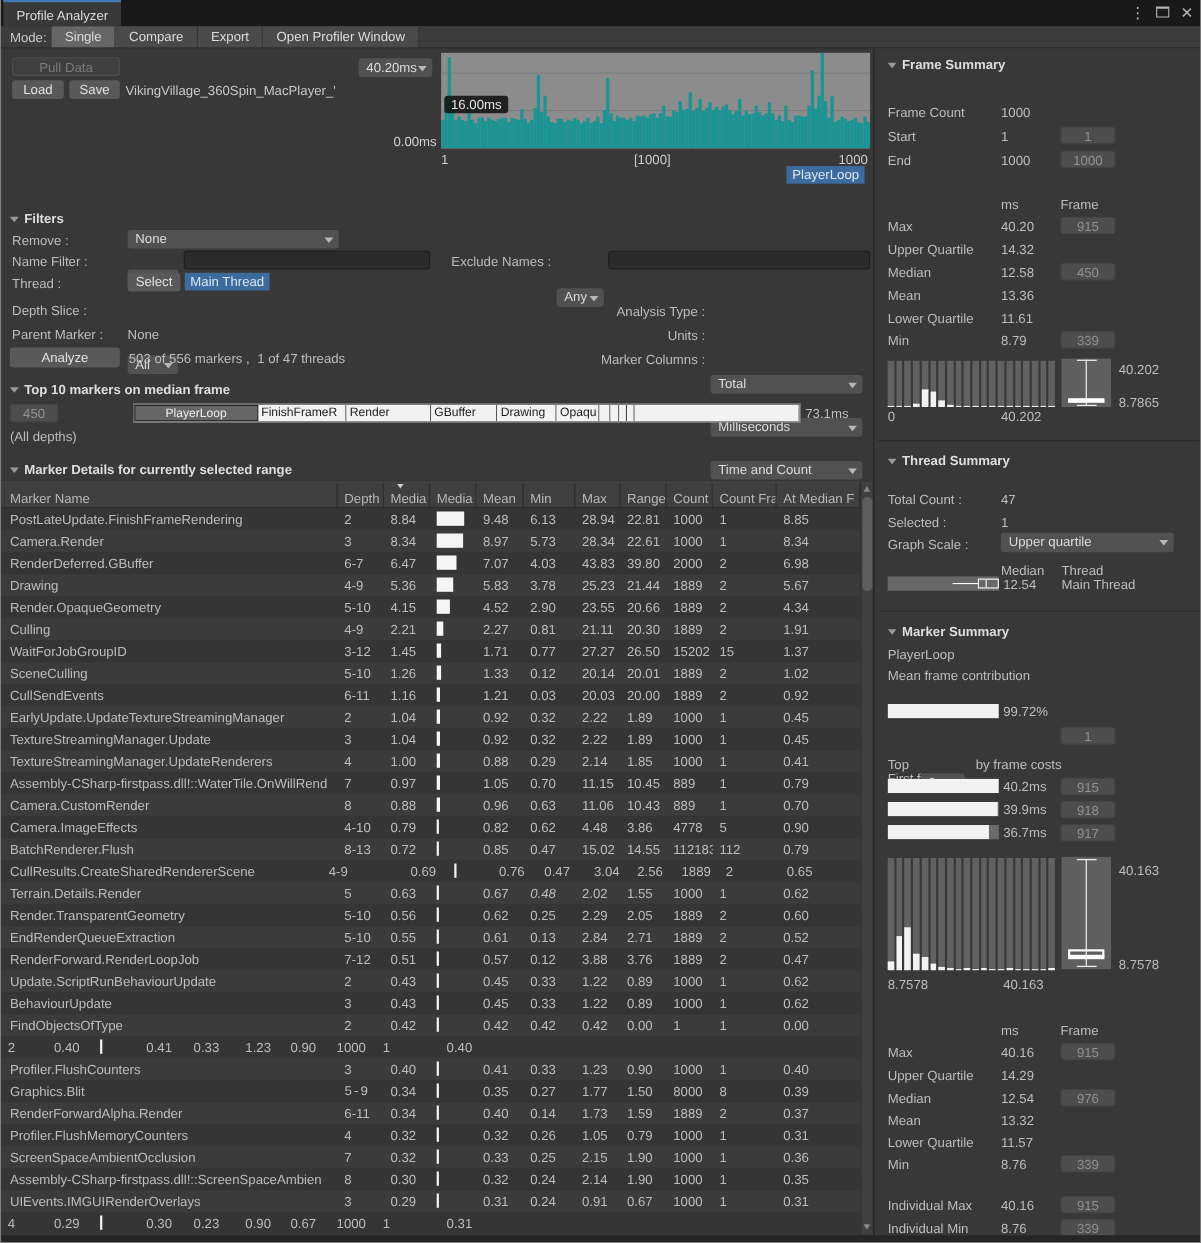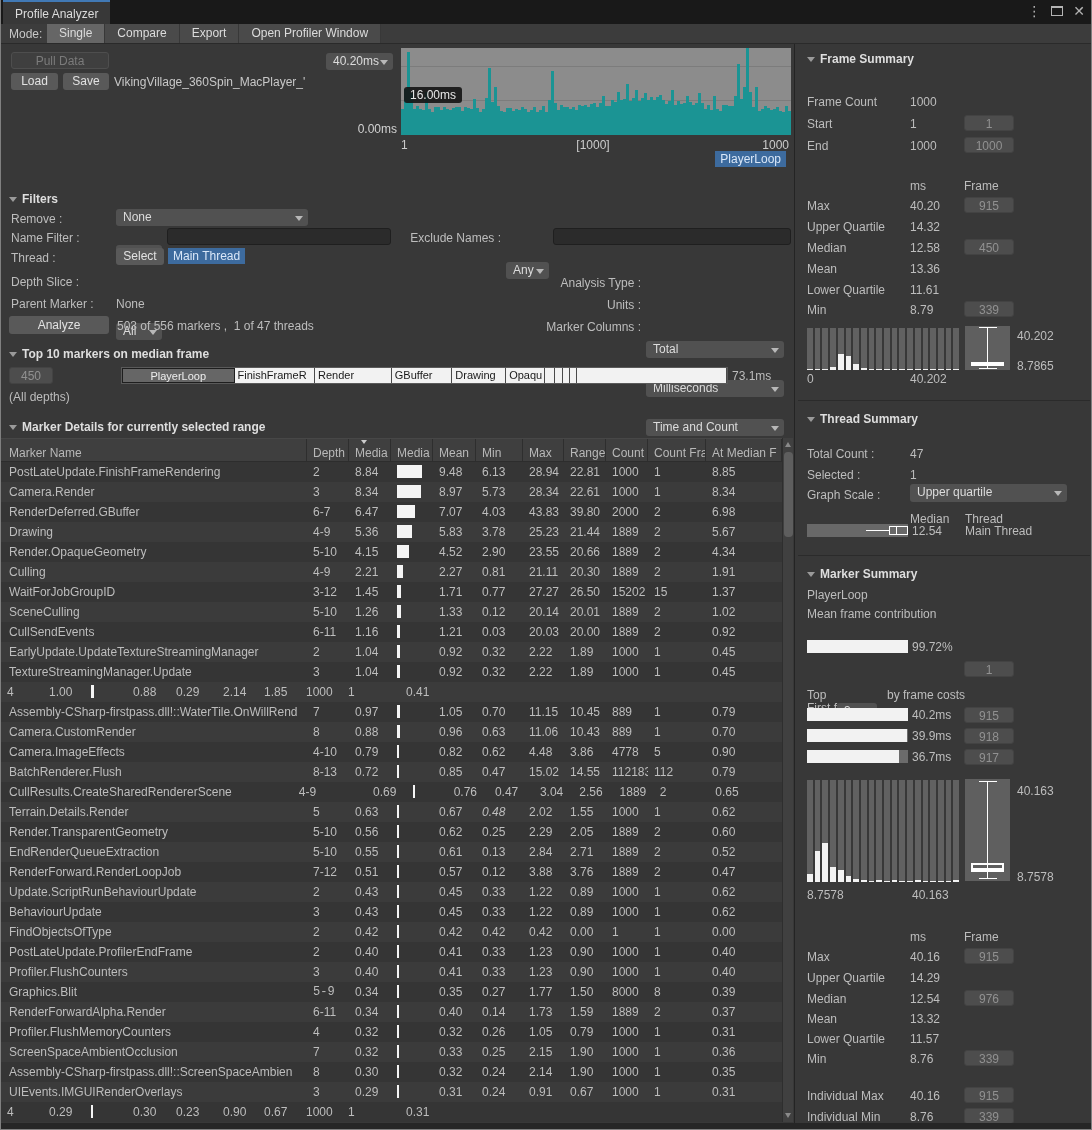--- a/index.html
+++ b/index.html
@@ -506,20 +506,21 @@
         </div>
         <div class="tcell" style="width: 43px;">0.92</div>
         <div class="tcell" style="width: 47px;">0.32</div>
         <div class="tcell" style="width: 41px;">2.22</div>
         <div class="tcell" style="width: 42px;">1.89</div>
         <div class="tcell" style="width: 42px;">1000</div>
         <div class="tcell" style="width: 58px;">1</div>
         <div class="tcell" style="width: 76px;">0.45</div>
       </div>
       <div class="trow">
+        <div class="tcell" style="width: 306px; padding-left: 8px;">TextureStreamingManager.UpdateRenderers</div>
         <div class="tcell" style="width: 42px;">4</div>
         <div class="tcell" style="width: 42px;">1.00</div>
         <div class="tcell" style="width: 42px;">
           <div class="mbar" style="width: 2.8px;"></div>
         </div>
         <div class="tcell" style="width: 43px;">0.88</div>
         <div class="tcell" style="width: 47px;">0.29</div>
         <div class="tcell" style="width: 41px;">2.14</div>
         <div class="tcell" style="width: 42px;">1.85</div>
         <div class="tcell" style="width: 42px;">1000</div>
@@ -700,21 +701,20 @@
         </div>
         <div class="tcell" style="width: 43px;">0.42</div>
         <div class="tcell" style="width: 47px;">0.42</div>
         <div class="tcell" style="width: 41px;">0.42</div>
         <div class="tcell" style="width: 42px;">0.00</div>
         <div class="tcell" style="width: 42px;">1</div>
         <div class="tcell" style="width: 58px;">1</div>
         <div class="tcell" style="width: 76px;">0.00</div>
       </div>
       <div class="trow">
-        <div class="tcell" style="width: 306px; padding-left: 8px;">PostLateUpdate.ProfilerEndFrame</div>
         <div class="tcell" style="width: 42px;">2</div>
         <div class="tcell" style="width: 42px;">0.40</div>
         <div class="tcell" style="width: 42px;">
           <div class="mbar" style="width: 1.5px;"></div>
         </div>
         <div class="tcell" style="width: 43px;">0.41</div>
         <div class="tcell" style="width: 47px;">0.33</div>
         <div class="tcell" style="width: 41px;">1.23</div>
         <div class="tcell" style="width: 42px;">0.90</div>
         <div class="tcell" style="width: 42px;">1000</div>

